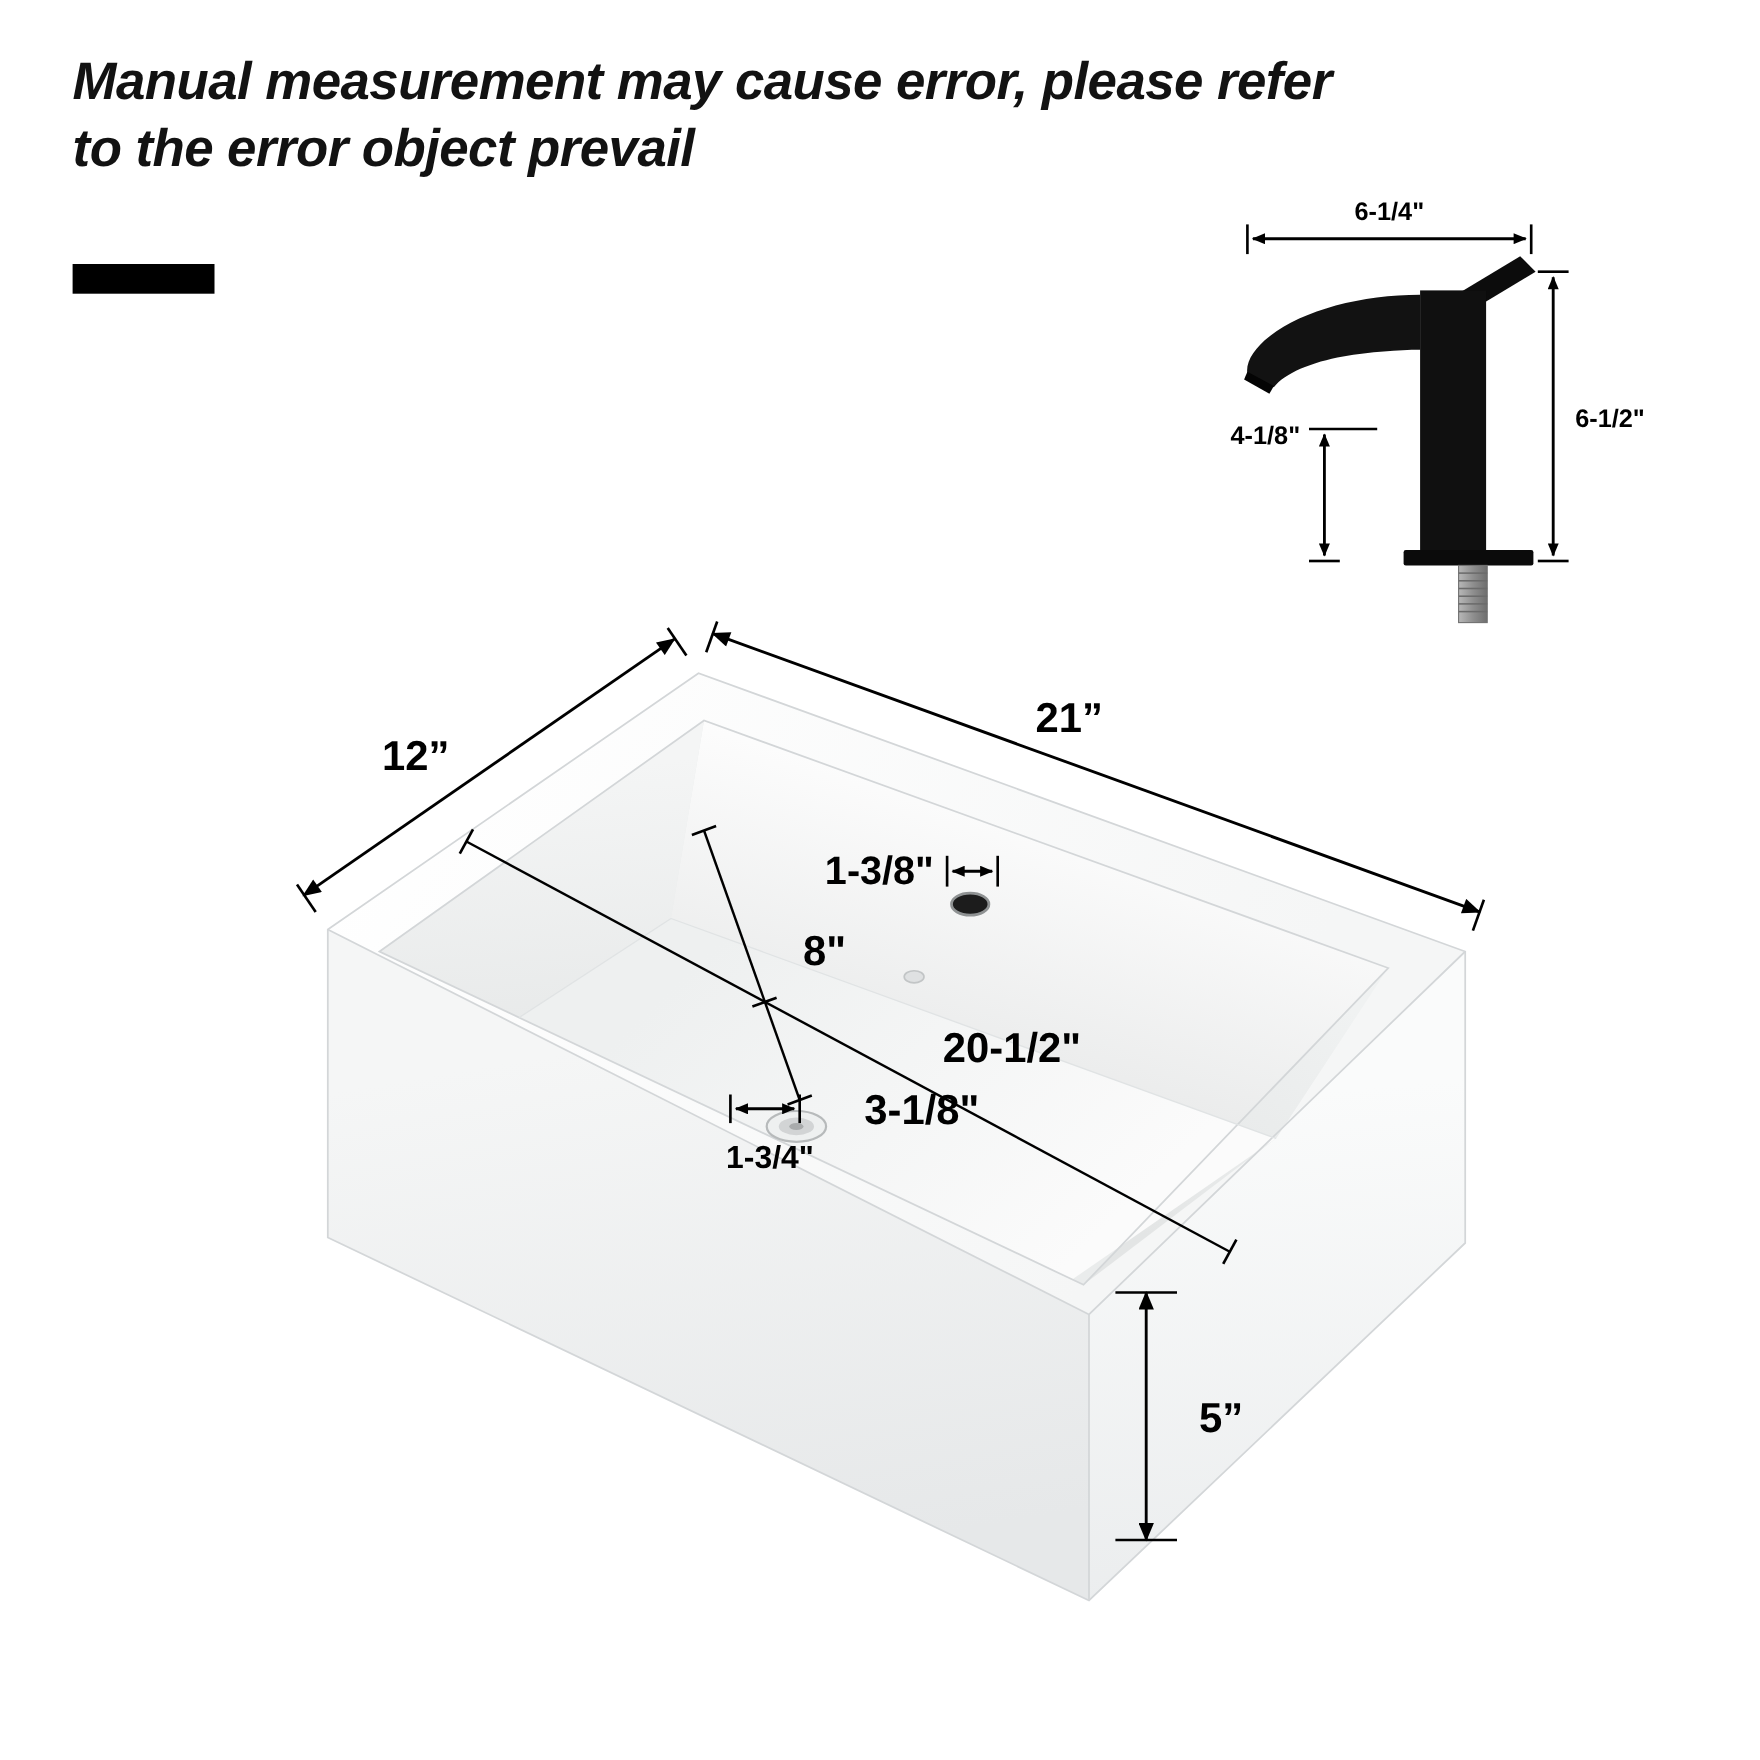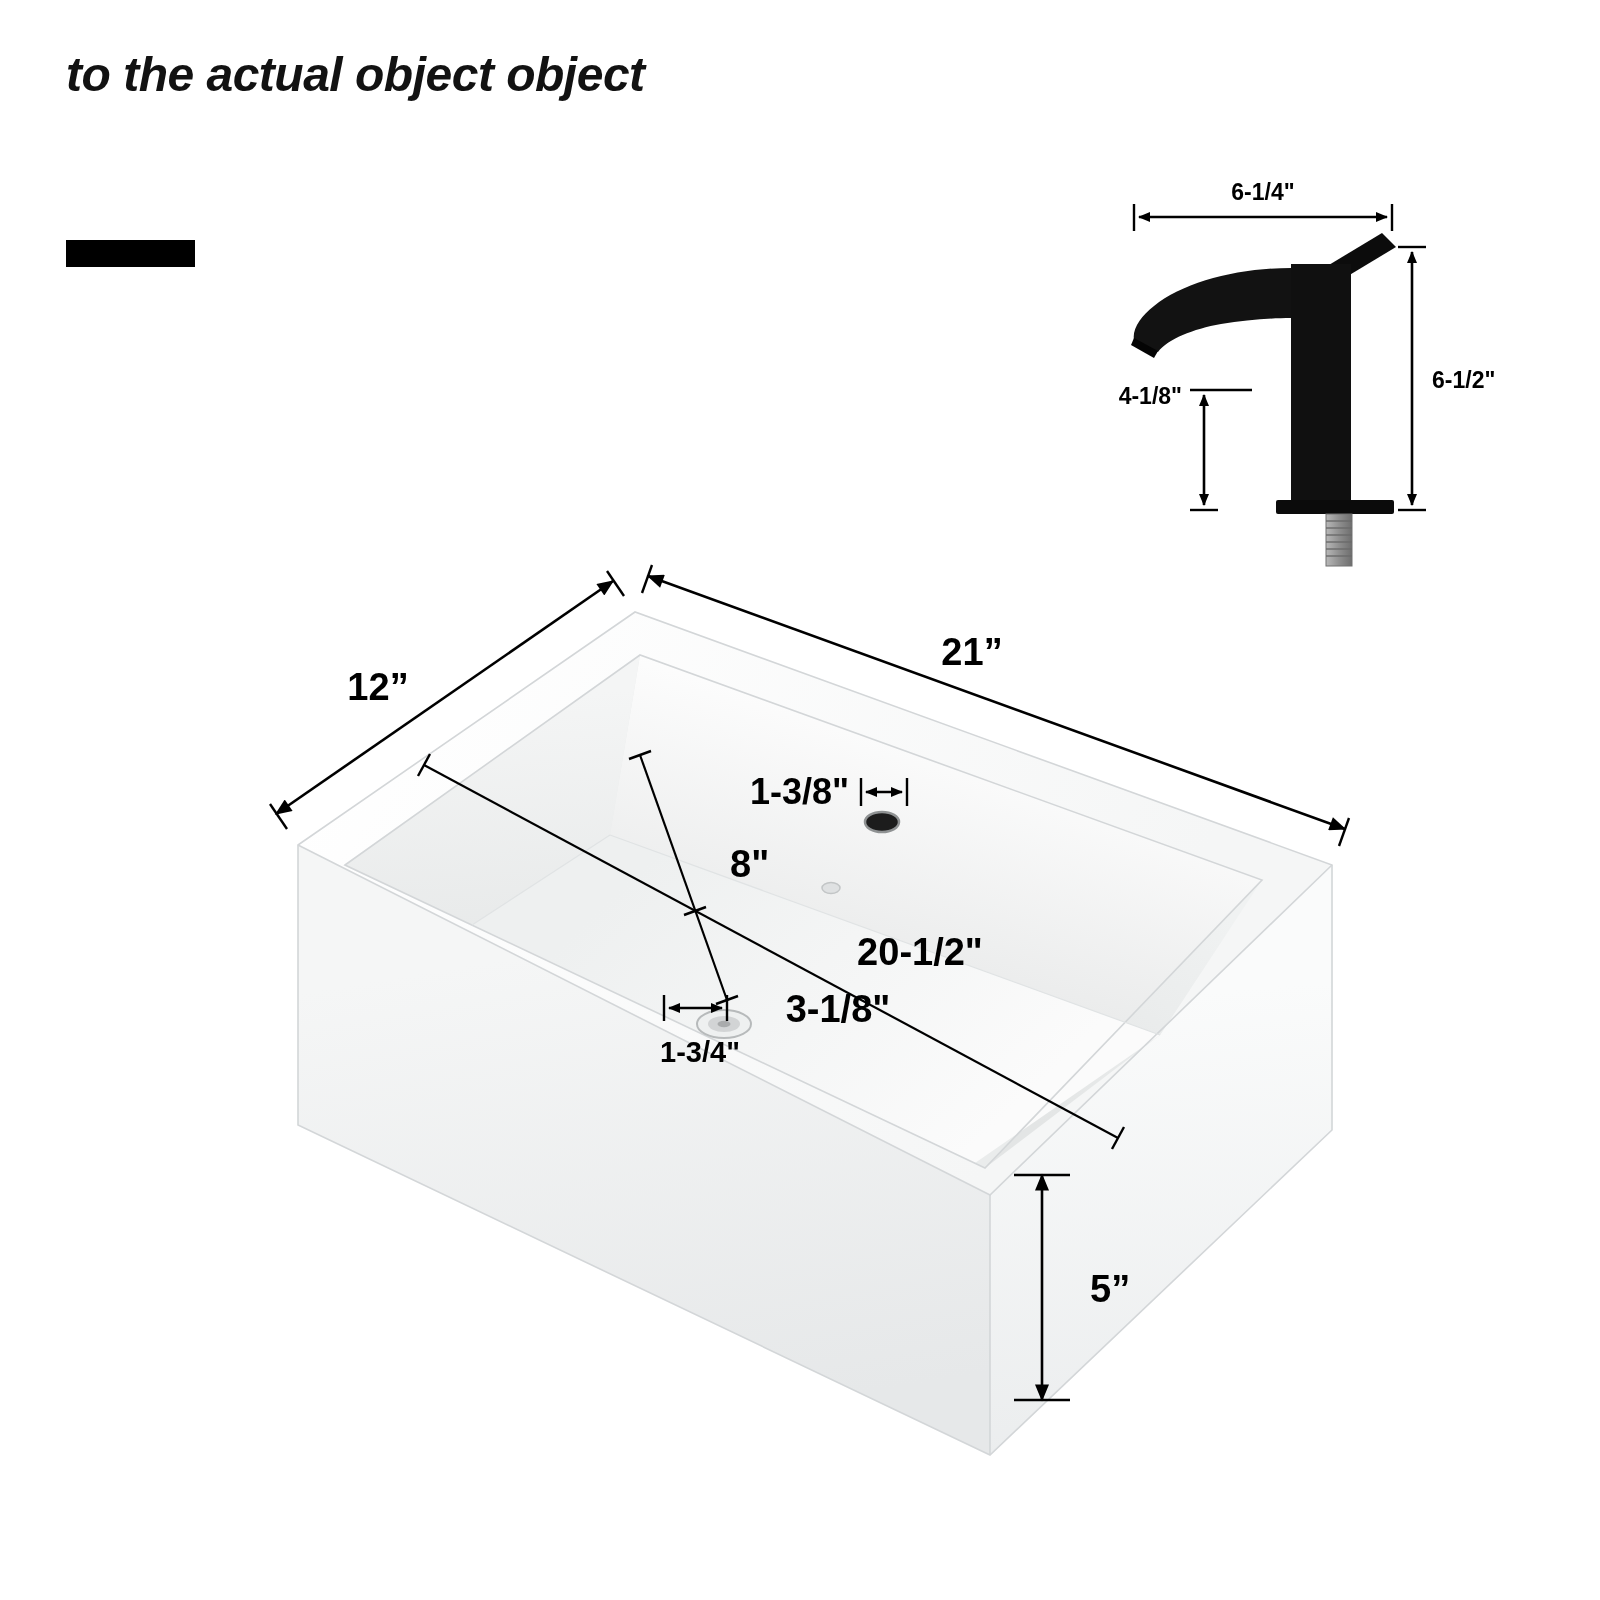--- a/index.html
+++ b/index.html
@@ -19,21 +19,22 @@
   .lbl-f { font-size:23px; }
   .edge  { fill:none; stroke:#d3d6d8; stroke-width:1.6; }
   .edge-soft { fill:none; stroke:#e0e3e4; stroke-width:1.2; }
 </style>
 </head>
 <body>
 
 <div class="stage">
 
   <div class="disclaimer">
-    <div>to the actual object object</div>
+    <div>Manual measurement may cause error, please refer</div>
+    <div>to the error object prevail</div>
   </div>
   <div class="title-bar"></div>
 
   <svg width="1600" height="1600" viewBox="0 0 1600 1600">
     <defs>
       <marker id="arw" viewBox="0 0 12 10" refX="11" refY="5" markerWidth="19" markerHeight="14" markerUnits="userSpaceOnUse" orient="auto-start-reverse">
         <path d="M0,0 L12,5 L0,10 Z" fill="#000"></path>
       </marker>
       <marker id="arwS" viewBox="0 0 12 10" refX="11" refY="5" markerWidth="13" markerHeight="10" markerUnits="userSpaceOnUse" orient="auto-start-reverse">
         <path d="M0,0 L12,5 L0,10 Z" fill="#000"></path>

